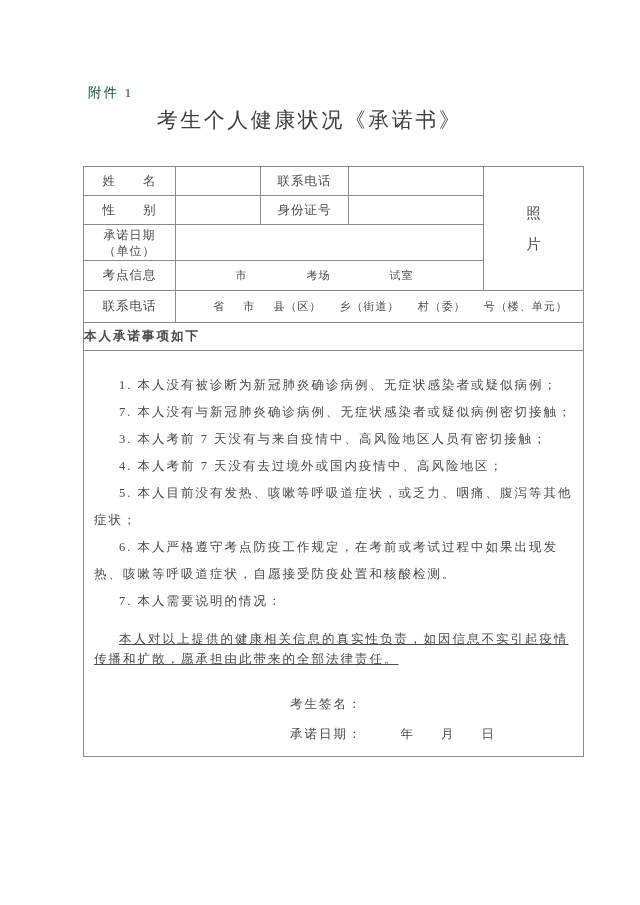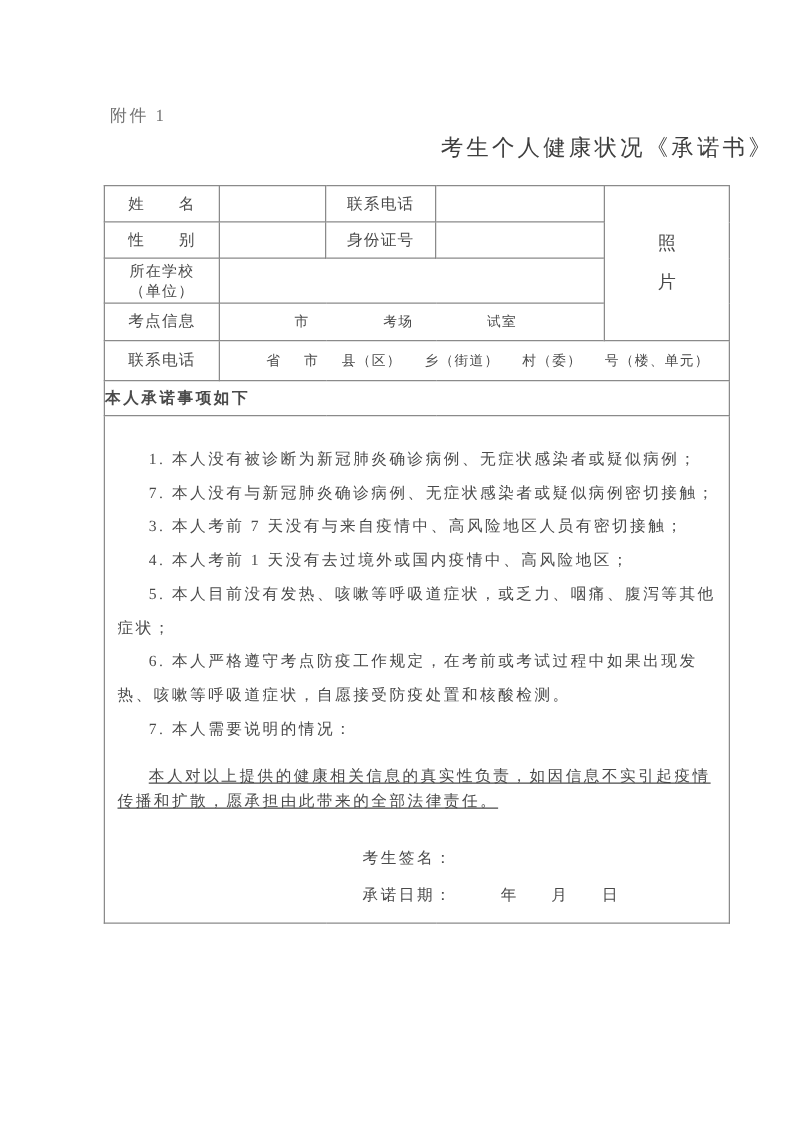--- a/index.html
+++ b/index.html
@@ -11,38 +11,38 @@
     font-family: "Liberation Serif", "DejaVu Serif", serif;
     color: #4a4a4a;
     overflow: hidden;
   }
   .attachment {
     position: absolute;
     left: 88px;
     top: 84px;
     font-size: 13.5px;
     letter-spacing: 2px;
-    color: #737373;
+    color: #14532d;
   }
   .title {
     position: absolute;
     left: 0;
     top: 106px;
     width: 619px;
     margin: 0;
-    text-align: right;
-    font-size: 18px;
+    text-align: center;
+    font-size: 21px;
     font-weight: normal;
     letter-spacing: 2.5px;
     color: #3f3f3f;
   }
   table.form-table {
     position: absolute;
     left: 83px;
-    top: 148px;
+    top: 166px;
     width: 500px;
     border-collapse: collapse;
     table-layout: fixed;
   }
   .form-table td {
     border: 1px solid #8a8a8a;
     padding: 0;
     vertical-align: middle;
     font-size: 12.5px;
     color: #4a4a4a;
@@ -134,21 +134,21 @@
         </td>
       </tr>
       <tr style="height:29px;">
         <td class="label-cell">性　　别</td>
         <td></td>
         <td class="label-cell">身份证号</td>
         <td></td>
       </tr>
       <tr style="height:36px;">
         <td class="label-cell two-line">
-          <div>所在学校</div>
+          <div>承诺日期</div>
           <div>（单位）</div>
         </td>
         <td colspan="3"></td>
       </tr>
       <tr style="height:30px;">
         <td class="label-cell">考点信息</td>
         <td colspan="3">
           <div class="units-row units-exam">
             <span>市</span>
             <span>考场</span>
@@ -171,21 +171,21 @@
       </tr>
       <tr style="height:28px;">
         <td class="header-cell" colspan="5">本人承诺事项如下</td>
       </tr>
       <tr>
         <td class="body-cell" colspan="5">
           <div class="body-inner">
             <p class="item">1. 本人没有被诊断为新冠肺炎确诊病例、无症状感染者或疑似病例；</p>
             <p class="item">7. 本人没有与新冠肺炎确诊病例、无症状感染者或疑似病例密切接触；</p>
             <p class="item">3. 本人考前 7 天没有与来自疫情中、高风险地区人员有密切接触；</p>
-            <p class="item">4. 本人考前 1 天没有去过境外或国内疫情中、高风险地区；</p>
+            <p class="item">4. 本人考前 7 天没有去过境外或国内疫情中、高风险地区；</p>
             <p class="item">5. 本人目前没有发热、咳嗽等呼吸道症状，或乏力、咽痛、腹泻等其他症状；</p>
             <p class="item">6. 本人严格遵守考点防疫工作规定，在考前或考试过程中如果出现发热、咳嗽等呼吸道症状，自愿接受防疫处置和核酸检测。</p>
             <p class="item">7. 本人需要说明的情况：</p>
             <p class="declaration">本人对以上提供的健康相关信息的真实性负责，如因信息不实引起疫情传播和扩散，愿承担由此带来的全部法律责任。</p>
             <div class="signature-block">
               <div class="sig-line">考生签名：</div>
               <div class="sig-line">
                 <span>承诺日期：</span><span class="date-unit-1">年</span><span class="date-unit-2">月</span><span class="date-unit-3">日</span>
               </div>
             </div>

